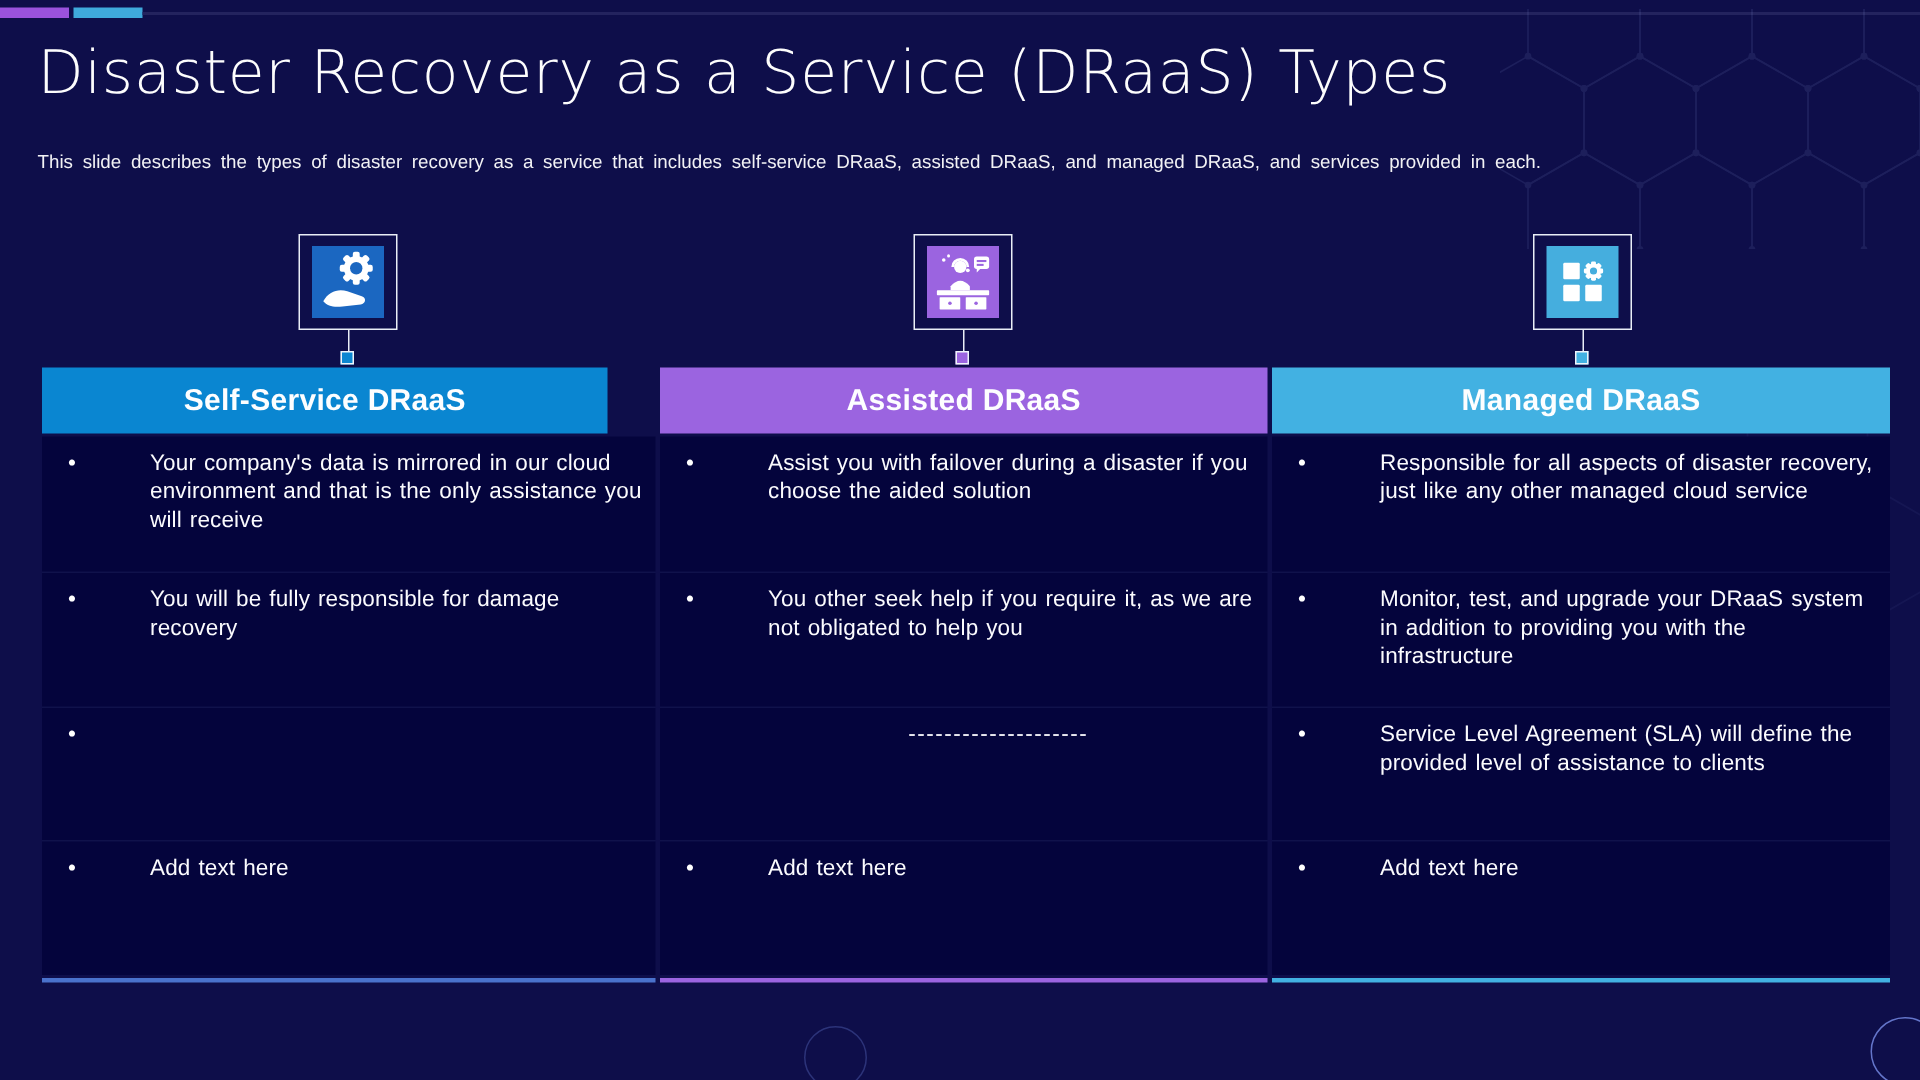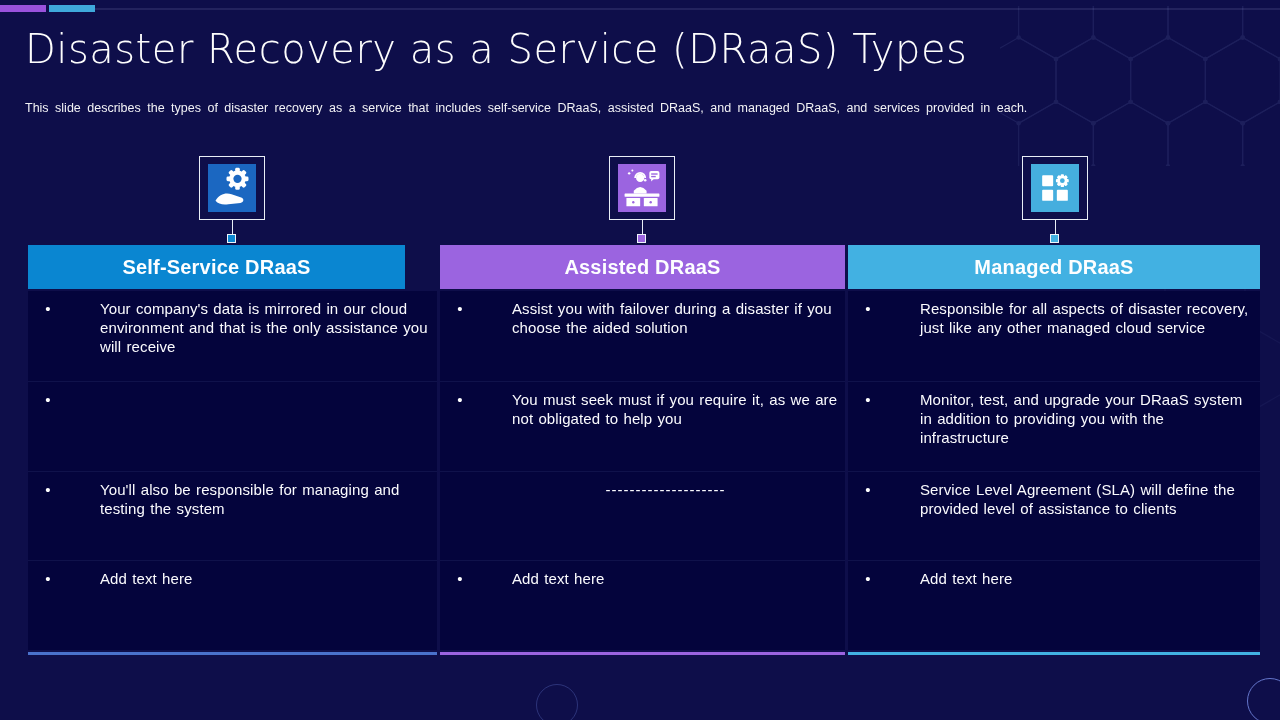--- a/index.html
+++ b/index.html
@@ -185,39 +185,39 @@
   <div class="col-header" style="left: 440px; width: 405px; background-color: rgb(155, 100, 224);">Assisted DRaaS</div>
   <div class="col-header" style="left: 848px; width: 412px; background-color: rgb(66, 177, 226);">Managed DRaaS</div>
 
   <div class="col-body" style="left:28px; width:409px">
     <div class="row">
       <span class="bullet">•</span>
       <span class="text">Your company's data is mirrored in our cloud environment and that is the only assistance you will receive</span>
     </div>
     <div class="row">
       <span class="bullet">•</span>
-    </div>
-    <div class="row">
-      <span class="bullet">•</span>
-      <span class="text">You'll also be responsible for managing and testing the system</span>
+      <span class="text">You will be fully responsible for damage recovery</span>
+    </div>
+    <div class="row">
+      <span class="bullet">•</span>
     </div>
     <div class="row">
       <span class="bullet">•</span>
       <span class="text">Add text here</span>
     </div>
   </div>
 
   <div class="col-body" style="left:440px; width:405px">
     <div class="row">
       <span class="bullet">•</span>
       <span class="text">Assist you with failover during a disaster if you choose the aided solution</span>
     </div>
     <div class="row">
       <span class="bullet">•</span>
-      <span class="text">You must seek must if you require it, as we are not obligated to help you</span>
+      <span class="text">You other seek help if you require it, as we are not obligated to help you</span>
     </div>
     <div class="row no-bullet">
 
       <span class="text">--------------------</span>
     </div>
     <div class="row">
       <span class="bullet">•</span>
       <span class="text">Add text here</span>
     </div>
   </div>

